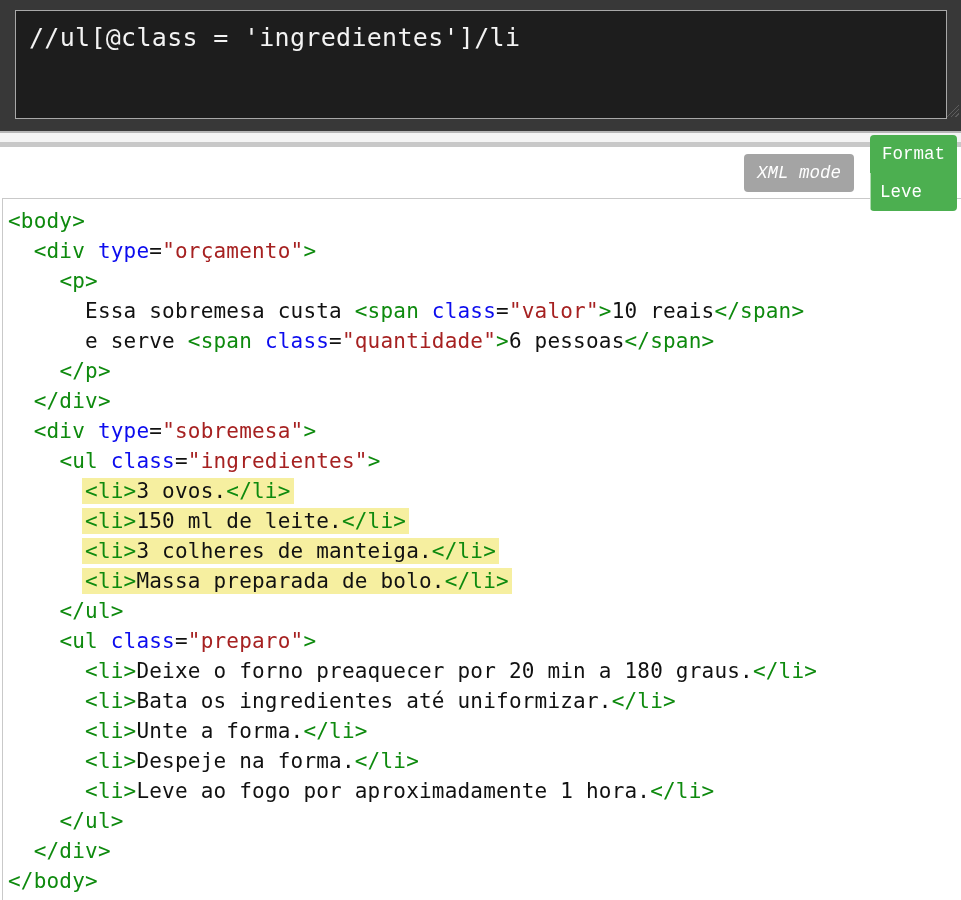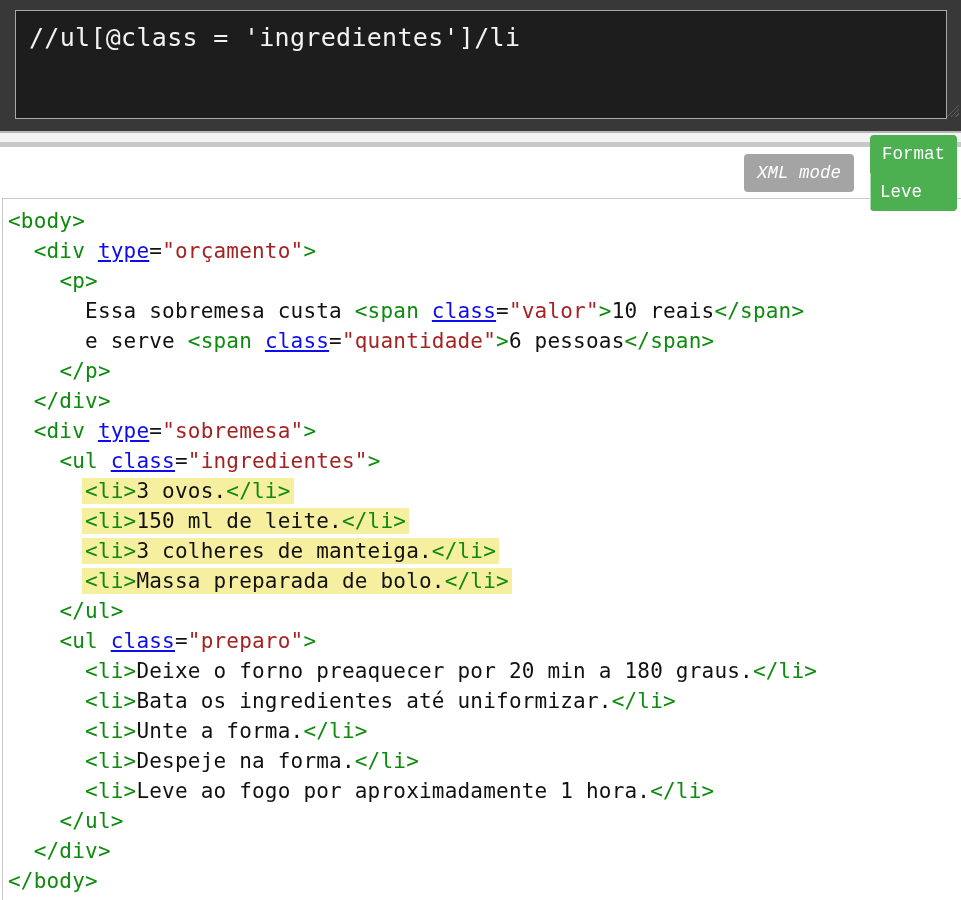--- a/index.html
+++ b/index.html
@@ -51,21 +51,21 @@
   
   .code-view{
     margin-left:2px;min-height:700px;background:#fff;
     border-top:1px solid var(--code-border);border-left:1px solid var(--code-border);
     padding:7px 0 10px 5px;
     font-family:"DejaVu Sans Mono",monospace;font-size:21px;line-height:30px;
     letter-spacing:0.2px;white-space:pre;overflow:hidden;color:var(--text);
   }
   .code-line{white-space:pre;}
   .tk-tag{color:var(--tag);}
-  .tk-attr{color:var(--attr);text-decoration:underline;}
+  .tk-attr{color:var(--attr);}
   .tk-val{color:var(--value);}
   .tk-eq,.tk-text{color:var(--text);}
   .hl{background:var(--highlight);padding:1px 3px;margin:12px -3px;}
 </style>
 </head>
 <body>
 
 <div class="query-panel">
   <textarea class="xpath-input" spellcheck="false" style="">//ul[@class = 'ingredientes']/li</textarea>
   <div class="resize-grip"></div>

